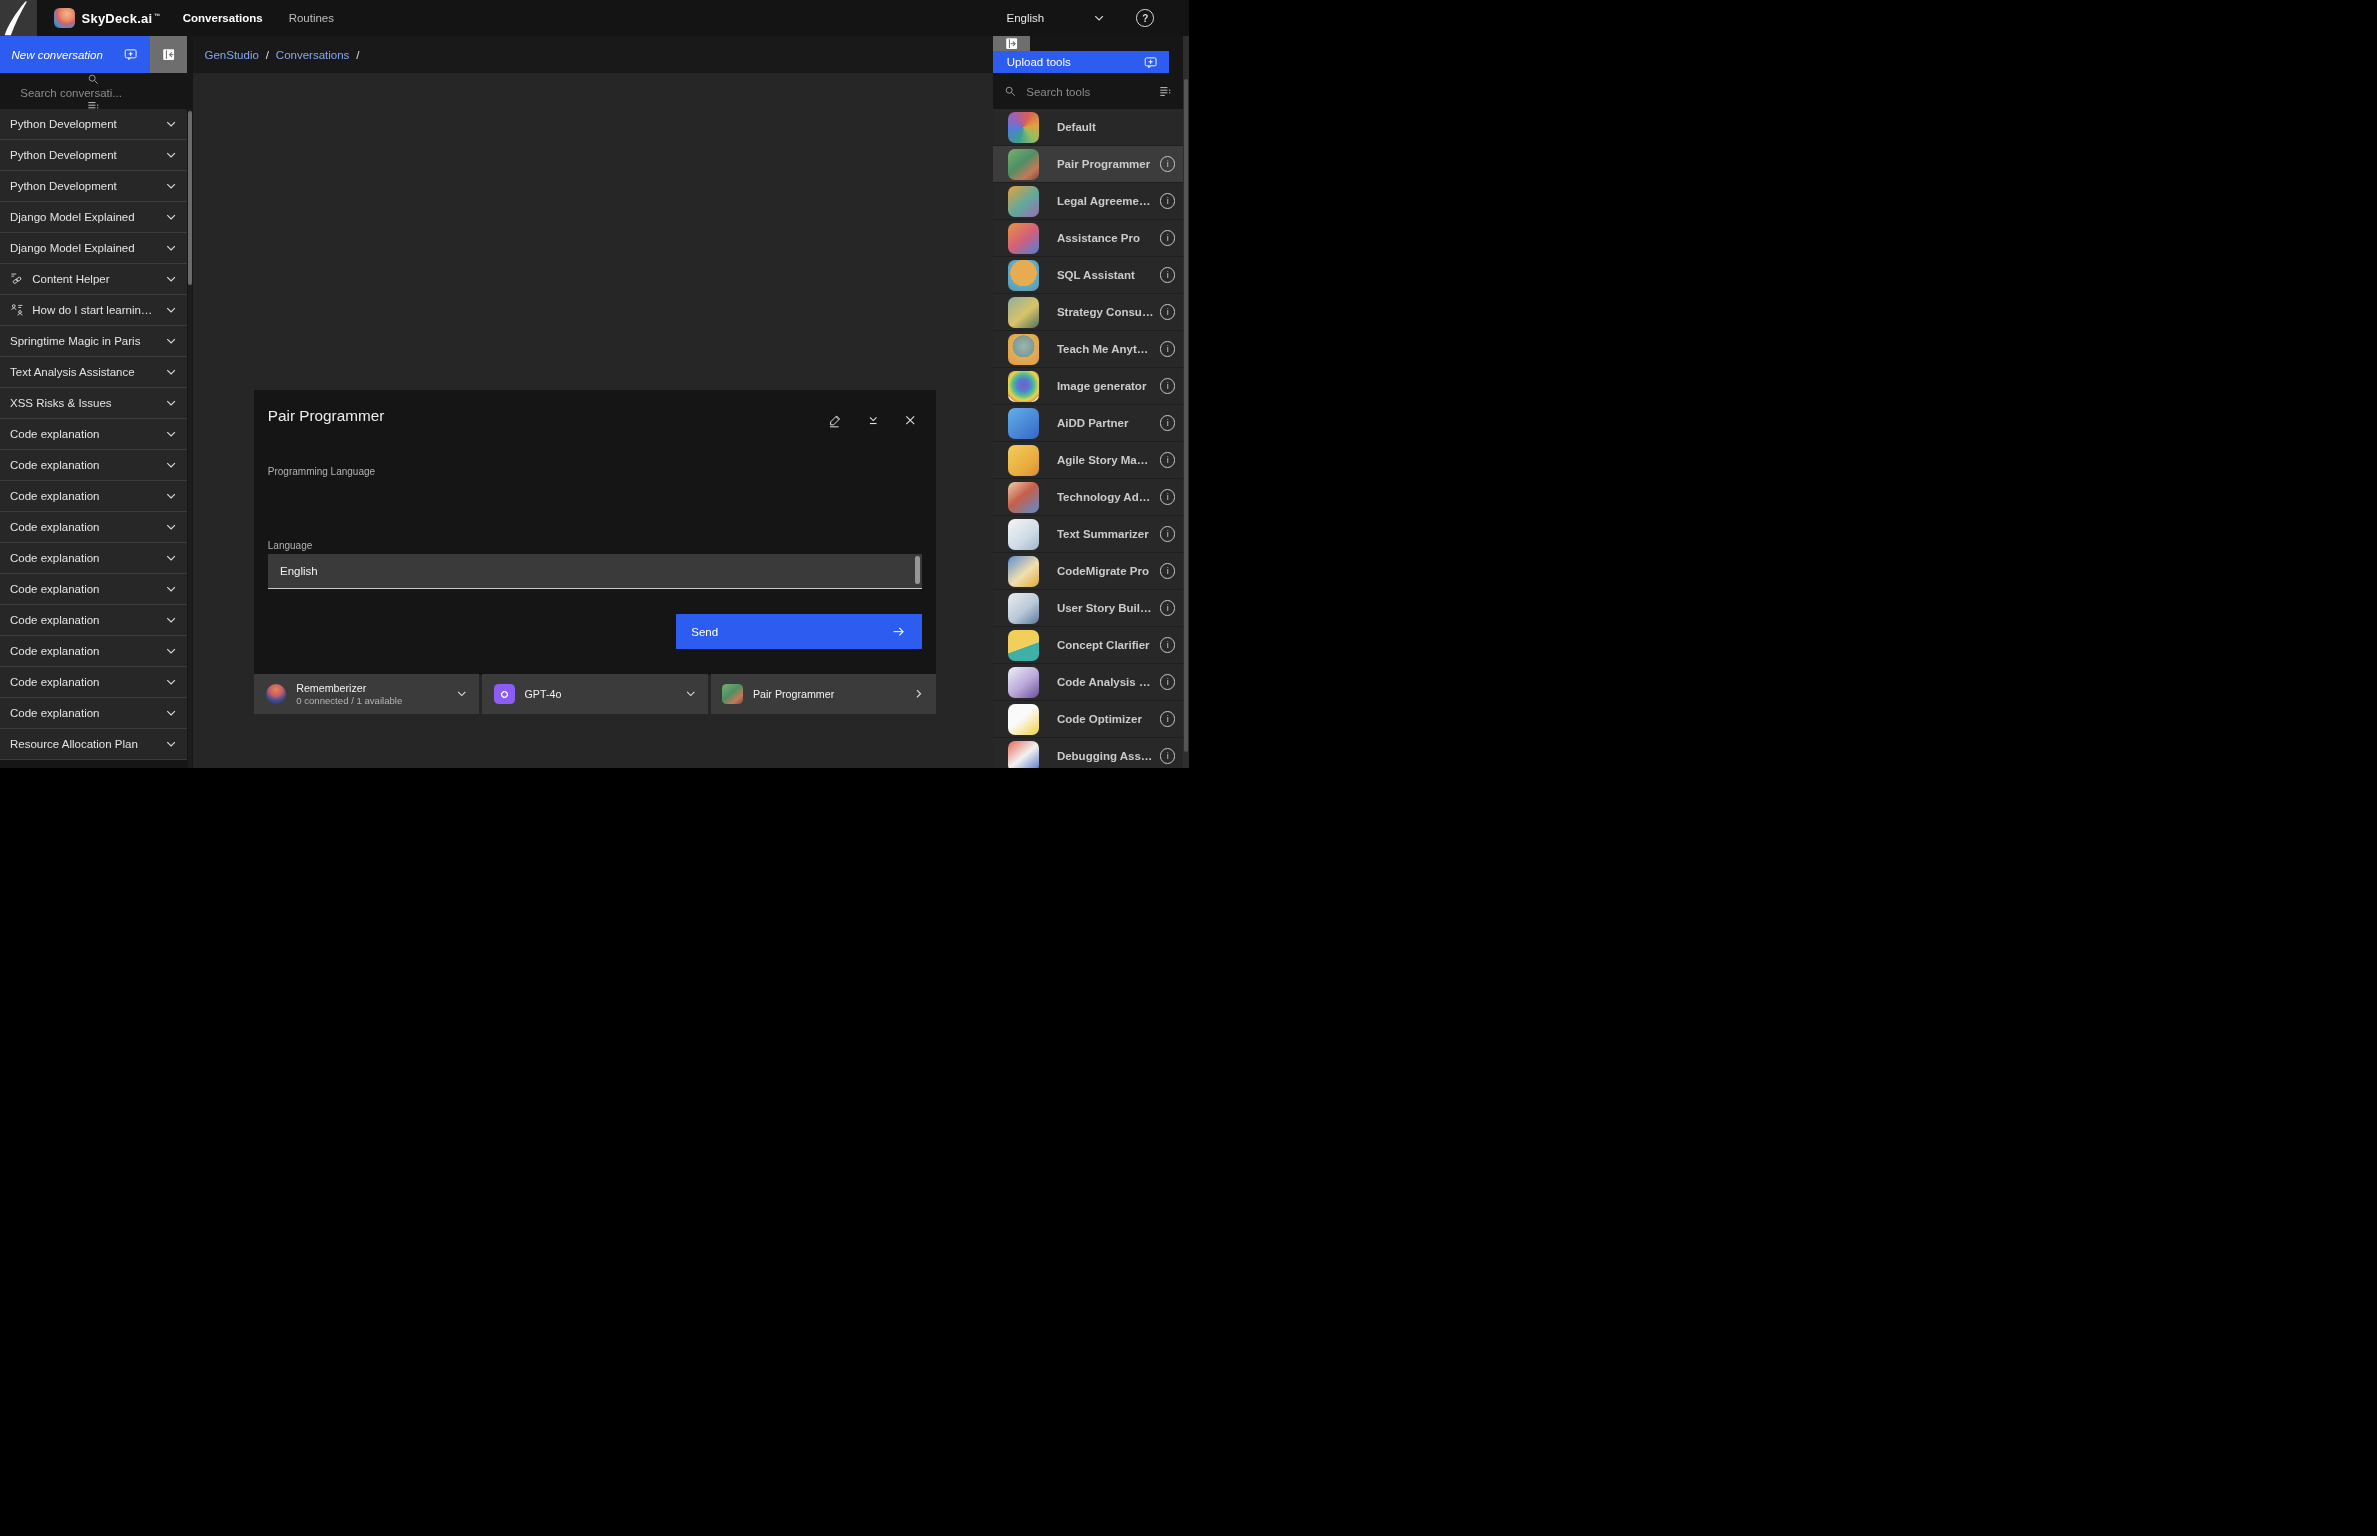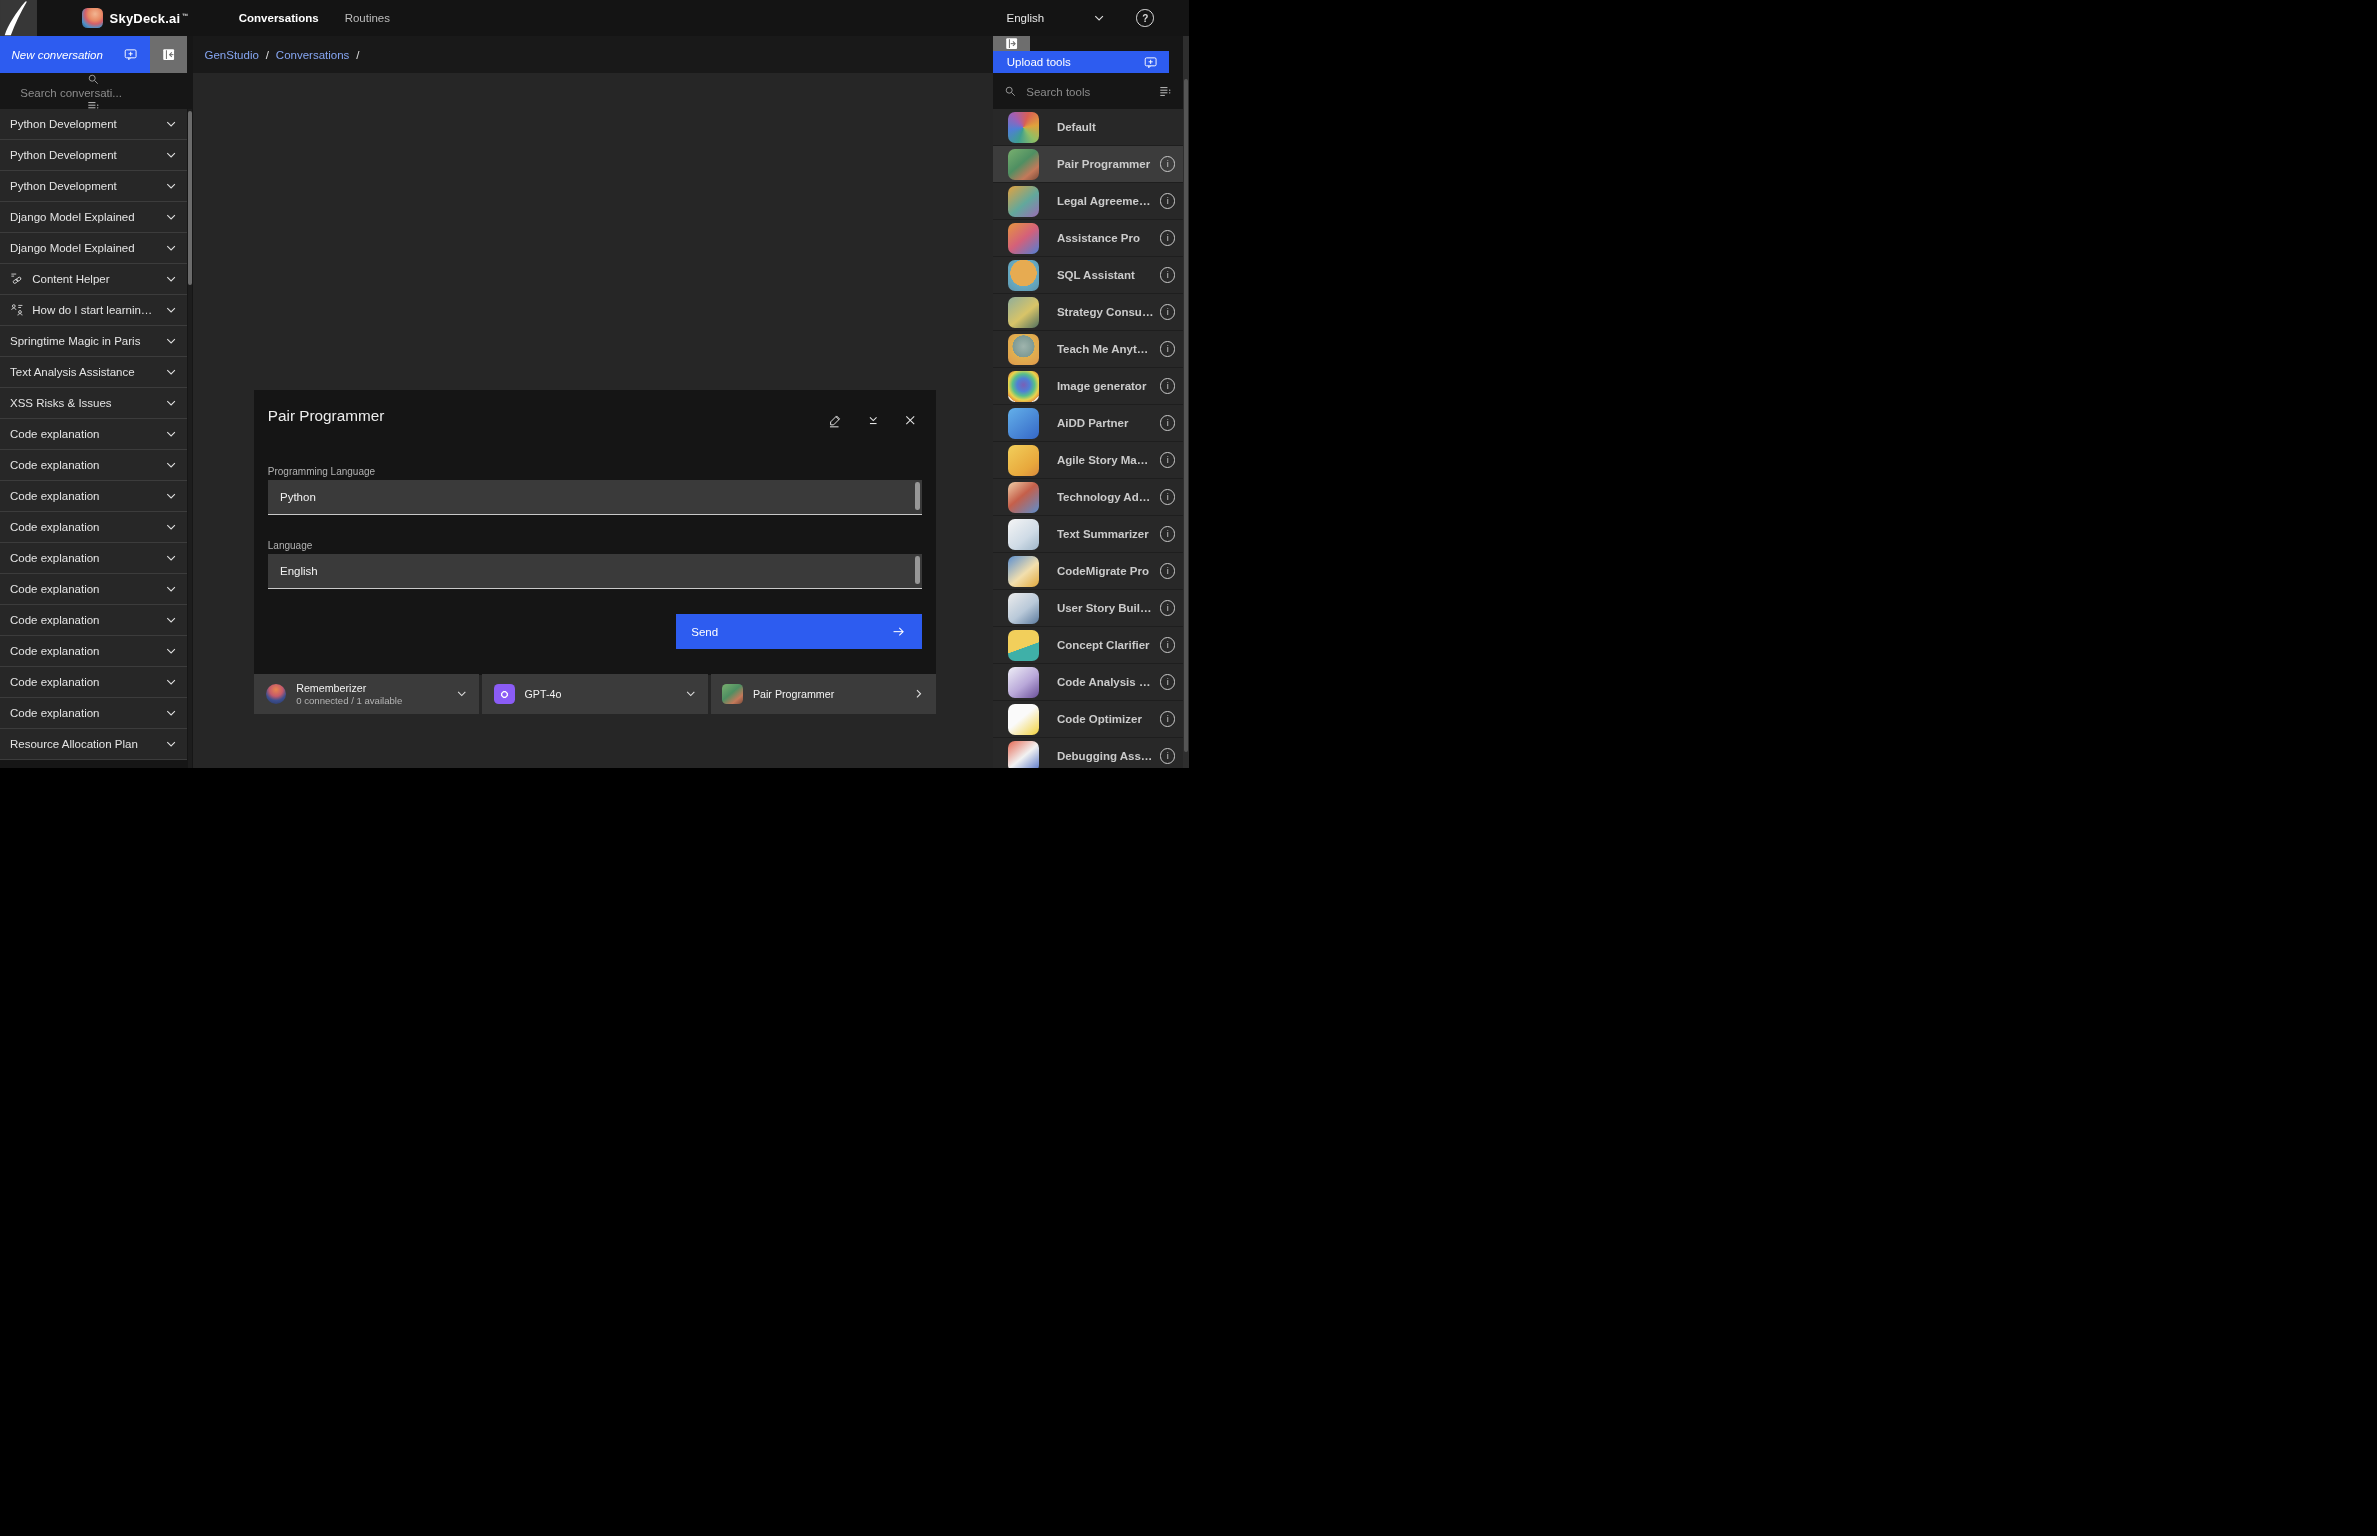--- a/index.html
+++ b/index.html
@@ -2,21 +2,21 @@
 <html style="font-size:12.2px"><head>
 <meta charset="utf-8">
 <style>
   html,body{margin:0;padding:0;background:#000;}
   *{box-sizing:border-box;}
   body{font-family:"Liberation Sans",sans-serif;}
   .app{width:1189px;height:768px;background:#262626;overflow:hidden;display:flex;flex-direction:column;position:relative;}
   svg{display:block;}
 
   
-  .topbar{flex:0 0 36px;height:36px;background:#141414;display:flex;align-items:center;gap:28px;}
+  .topbar{flex:0 0 36px;height:36px;background:#141414;display:flex;align-items:center;}
   .logo-sq{width:37px;height:36px;background:#373737;display:flex;align-items:center;justify-content:center;}
   .brand{display:flex;align-items:flex-start;margin-left:17px;}
   .brand-icon{width:20.7px;height:20.7px;border-radius:5.4px;align-self:center;}
   .brand-name{color:#fff;font-size:13px;font-weight:700;margin-left:6.9px;align-self:center;letter-spacing:0.2px;}
   .brand-tm{color:#fff;font-size:6.1px;margin-top:4.6px;margin-left:1.5px;}
   .topnav{display:flex;margin-left:21.4px;gap:23px;align-items:center;}
   .topnav-item{font-size:11.5px;color:#bdbdbd;padding:4.6px 1.5px;cursor:pointer;}
   .topnav-item.active{color:#fff;font-weight:700;}
   .top-right{margin-left:auto;display:flex;align-items:center;padding-right:35px;}
   .lang-label{color:#e8e8e8;font-size:11.5px;}
@@ -427,24 +427,20 @@
           </span>
           <span>
             <svg width="14.5" height="14.5" viewBox="0 0 22 22" stroke="currentColor" stroke-width="1.6">
                 <line x1="5" y1="5" x2="17" y2="17"></line>
                 <line x1="17" y1="5" x2="5" y2="17"></line>
               </svg>
           </span>
         </div>
 
         <div class="field-label fl-1">Programming Language</div>
-        <div class="tfield tf-1">
-          <span>Python</span>
-          <span class="tscroll"></span>
-        </div>
 
         <div class="field-label fl-2">Language</div>
         <div class="tfield tf-2">
           <span>English</span>
           <span class="tscroll"></span>
         </div>
 
         <div class="send-btn">
           <span>Send</span>
           <span>

